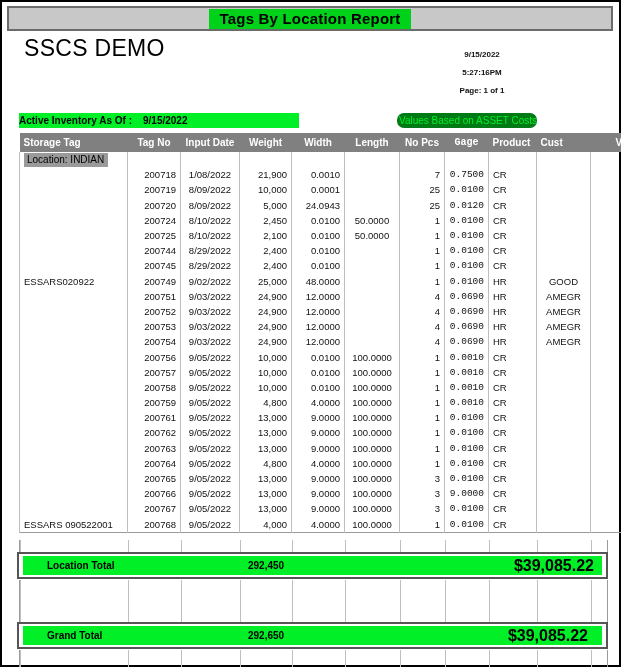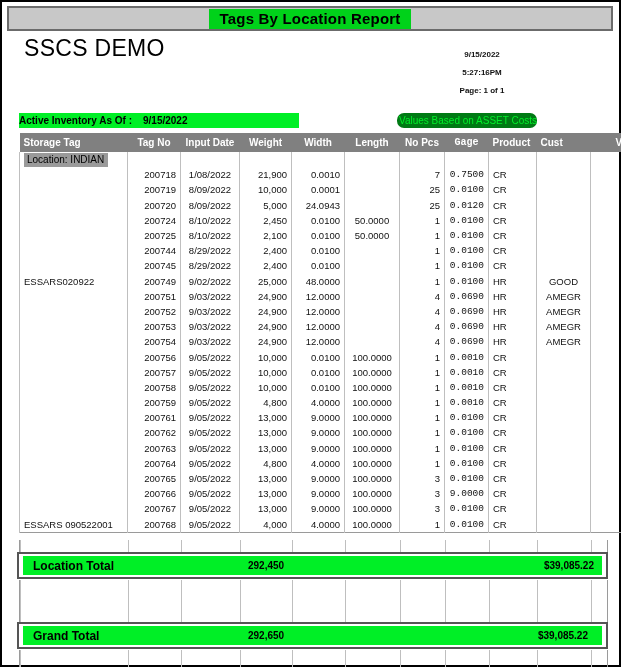--- a/index.html
+++ b/index.html
@@ -154,32 +154,32 @@
   .totalwrap.grand{top:620px;}
   .totalbar{
     position:relative;
     margin:0 4px;
     height:19px;
     flex:1;
     background:#00ef26;
     display:flex;align-items:center;
   }
   .totalbar .lbl{
-    position:absolute;left:10px;
-    font-size:12px;font-weight:bold;color:#000;
+    position:absolute;left:24px;
+    font-size:10px;font-weight:bold;color:#000;
     white-space:nowrap;
   }
   .totalbar .wt{
     position:absolute;left:225px;
     font-size:10px;font-weight:bold;color:#000;
     white-space:nowrap;
   }
   .totalbar .val{
     position:absolute;right:8px;
-    font-size:10px;font-weight:bold;color:#000;
+    font-size:16px;font-weight:bold;color:#000;
     white-space:nowrap;
     padding-left:36px;
   }
   .totalwrap.grand .totalbar .val{right:14px;}
 
   
   .fillgrid{
     position:absolute;left:17px;width:587px;
     border-left:1px solid #9a9a9a;border-right:1px solid #9a9a9a;
   }

